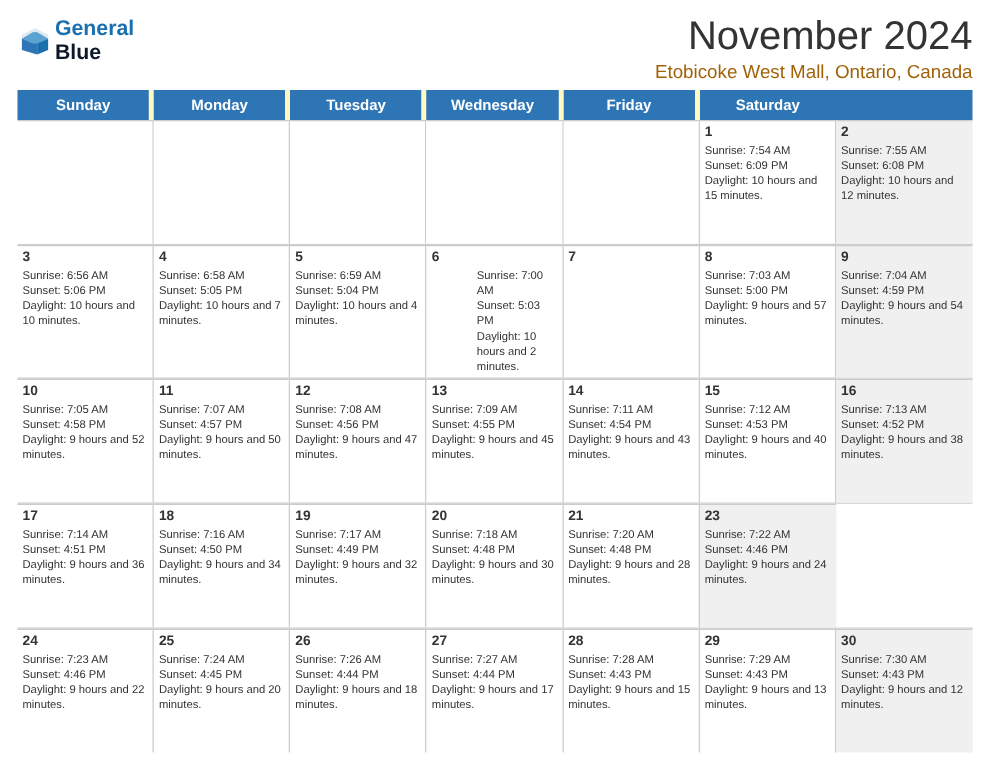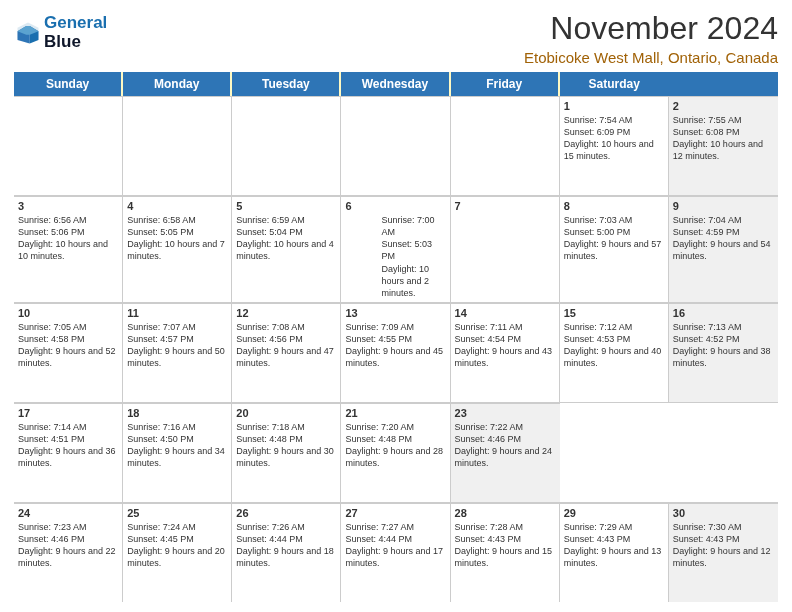--- a/index.html
+++ b/index.html
@@ -56,21 +56,21 @@
       display: grid;
       grid-template-columns: repeat(7, 1fr);
       background: #2e75b6;
     }
     .cal-header-cell {
       color: #fff;
       font-size: 12px;
       font-weight: bold;
       padding: 5px 4px;
       text-align: center;
-      border-right: 2px solid #fef9c3;
+      border-right: 4px solid #fef9c3;
     }
     .cal-header-cell:last-child { border-right: none; }
     .cal-body {
       flex: 1;
       display: flex;
       flex-direction: column;
     }
     .cal-row {
       display: grid;
       grid-template-columns: repeat(7, 1fr);
@@ -248,20 +248,26 @@
 Sunset: 4:51 PM
 Daylight: 9 hours and 36 minutes.</div>
           </div>
           <div class="cal-cell">
             <span class="day-num">18</span>
             <div class="cell-info" style="white-space: pre-line;">Sunrise: 7:16 AM
 Sunset: 4:50 PM
 Daylight: 9 hours and 34 minutes.</div>
           </div>
           <div class="cal-cell">
+            <span class="day-num">19</span>
+            <div class="cell-info" style="white-space: pre-line;">Sunrise: 7:17 AM
+Sunset: 4:49 PM
+Daylight: 9 hours and 32 minutes.</div>
+          </div>
+          <div class="cal-cell">
             <span class="day-num">20</span>
             <div class="cell-info" style="white-space: pre-line;">Sunrise: 7:18 AM
 Sunset: 4:48 PM
 Daylight: 9 hours and 30 minutes.</div>
           </div>
           <div class="cal-cell">
             <span class="day-num">21</span>
             <div class="cell-info" style="white-space: pre-line;">Sunrise: 7:20 AM
 Sunset: 4:48 PM
 Daylight: 9 hours and 28 minutes.</div>

